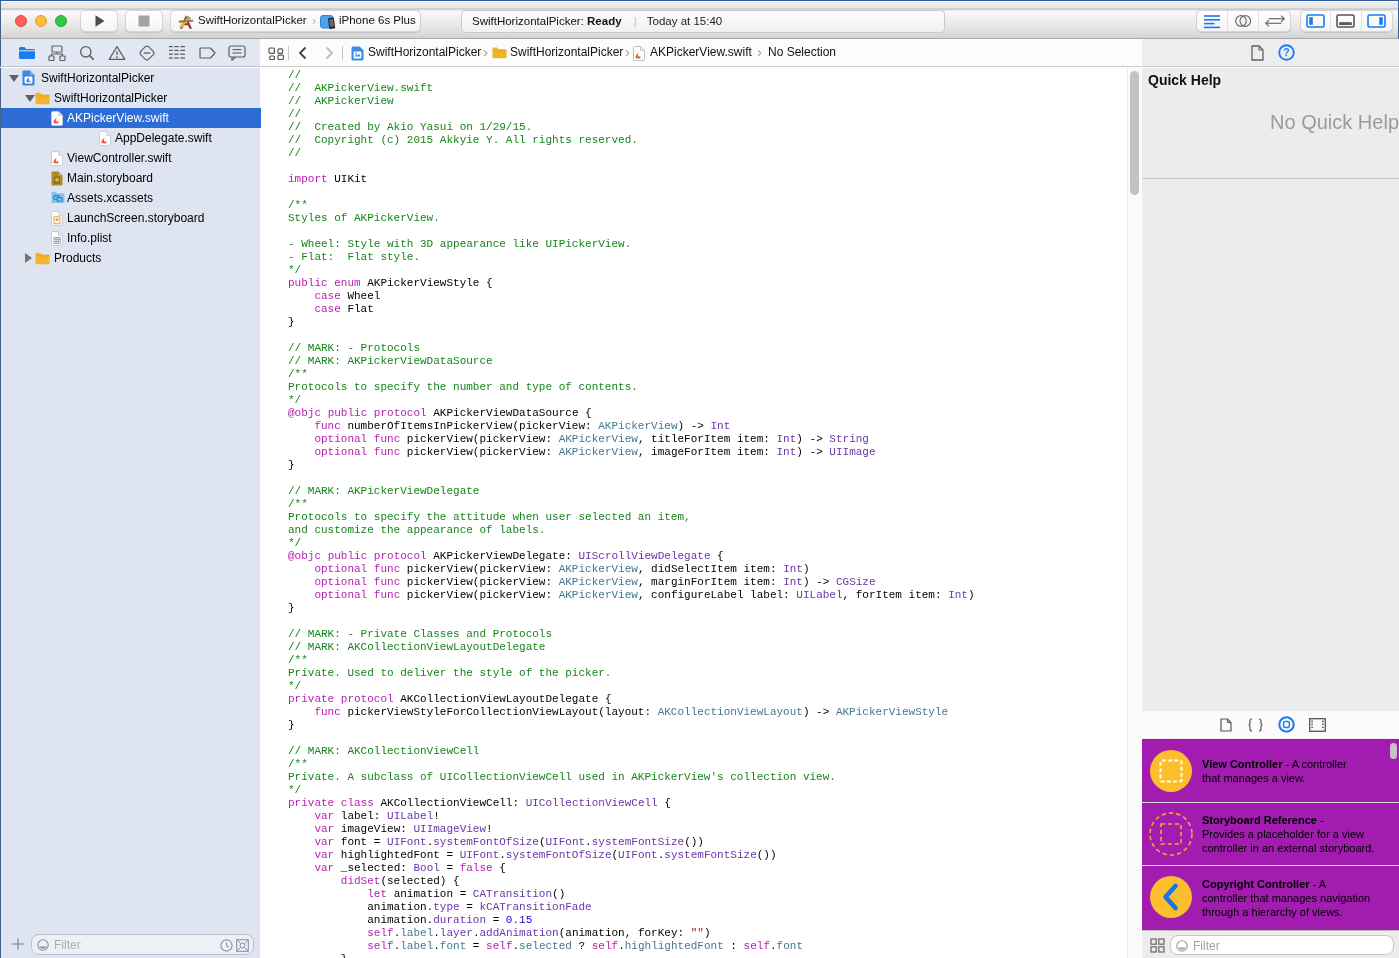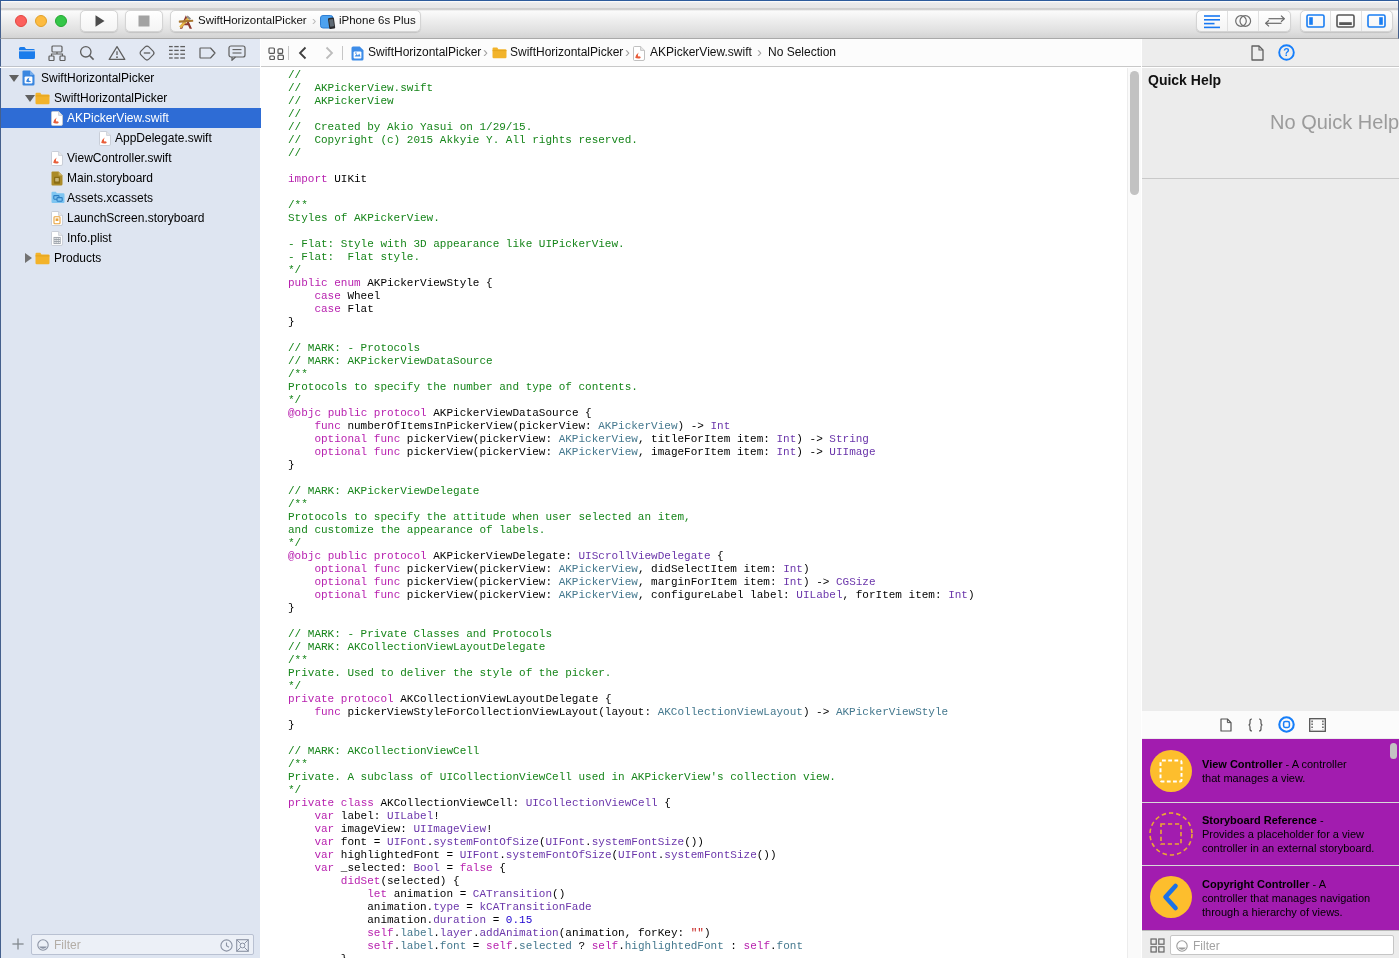--- a/index.html
+++ b/index.html
@@ -23,21 +23,21 @@
 #inspbar { left:1142px; top:39px; width:257px; height:28px; background:#ededed; border-bottom:1px solid #c8c8c8; }
 
 #sidebar { left:0; top:68px; width:260px; height:862px; background:#dee5f1; border-left:1px solid #45608d; }
 .trow { left:0; width:260px; height:20px; font-size:12px; color:#000; }
 .trow .lbl { position:absolute; top:3px; }
 #selrow { background:#2e6cd5; color:#fff; }
 .disc { width:0; height:0; position:absolute; }
 .dn { border-left:5.5px solid transparent; border-right:5.5px solid transparent; border-top:7px solid #606060; top:7px; }
 .dr { border-top:5.5px solid transparent; border-bottom:5.5px solid transparent; border-left:7px solid #727272; top:4.5px; }
 #sbbottom { left:0; top:930px; width:260px; height:28px; background:#dee5f1; border-left:1px solid #45608d; }
-.ffield { position:absolute; border-radius:2px; font-size:12px; }
+.ffield { position:absolute; border-radius:8px; font-size:12px; }
 
 #editor { left:261px; top:68px; width:866px; height:890px; background:#fff; overflow:hidden; }
 #code { position:absolute; left:27px; top:1px; font-family:"Liberation Mono",monospace; font-size:11px; line-height:13px; white-space:pre; color:#000; }
 #code i { font-style:normal; }
 #code .c { color:#16851a; }
 #code .k { color:#b71fae; }
 #code .t { color:#44788e; }
 #code .p { color:#6a35aa; }
 #code .n { color:#1c00cf;font-family:Liberation Mono, monospace; }
 #code .s { color:#c41a16; }
@@ -85,20 +85,25 @@
     <span class="abs" style="left:27px;top:3px;">SwiftHorizontalPicker</span>
     <span class="abs" style="left:141px;top:2px;color:#b9b9b9;font-size:13px;">›</span>
     <svg class="icx" style="left:149px;top:3.5px;" width="17" height="14" viewBox="0 0 17 14">
       <rect x="0.5" y="0.5" width="12.5" height="12.5" rx="2.5" fill="#4da2f0"></rect>
       <rect x="0.5" y="0.5" width="12.5" height="12.5" rx="2.5" fill="none" stroke="#2f7fd4" stroke-width="1"></rect>
       <rect x="8.6" y="2.8" width="6" height="11" rx="1.2" fill="#2b2b2e" transform="rotate(-8 11.6 8.3)"></rect>
       <rect x="9.6" y="4.3" width="4" height="7.2" rx="0.4" fill="#5f6a74" transform="rotate(-8 11.6 8)"></rect>
     </svg>
     <span class="abs" style="left:168px;top:3px;">iPhone 6s Plus</span>
   </div>
+  <div class="abs" id="status">
+    <span style="margin-left:10px;">SwiftHorizontalPicker: <b>Ready</b></span>
+    <span style="color:#c0c0c0;margin:0 7px 0 9px;">|</span>
+    <span style="color:#222;">Today at 15:40</span>
+  </div>
   <div class="abs seg" style="left:1195px;width:95px;">
     <div style="width:31px;">
           <svg width="18" height="15" viewBox="0 0 18 15">
             <g stroke="#1878f2" stroke-width="1.6">
               <line x1="1" y1="2" x2="17" y2="2"></line>
               <line x1="1" y1="5.8" x2="17" y2="5.8"></line>
               <line x1="1" y1="9.6" x2="11.5" y2="9.6"></line>
               <line x1="1" y1="13.4" x2="17" y2="13.4"></line>
             </g>
           </svg>
@@ -367,21 +372,21 @@
 <i class="c">//</i>
 <i class="c">//  Created by Akio Yasui on 1/29/15.</i>
 <i class="c">//  Copyright (c) 2015 Akkyie Y. All rights reserved.</i>
 <i class="c">//</i>
 
 <i class="k">import</i> UIKit
 
 <i class="c">/**</i>
 <i class="c">Styles of AKPickerView.</i>
 
-<i class="c">- Flat: Style with 3D appearance like UIPickerView.</i>
+<i class="c">- Wheel: Style with 3D appearance like UIPickerView.</i>
 <i class="c">- Flat:  Flat style.</i>
 <i class="c">*/</i>
 <i class="k">public</i> <i class="k">enum</i> AKPickerViewStyle {
     <i class="k">case</i> Wheel
     <i class="k">case</i> Flat
 }
 
 <i class="c">// MARK: - Protocols</i>
 <i class="c">// MARK: AKPickerViewDataSource</i>
 <i class="c">/**</i>

